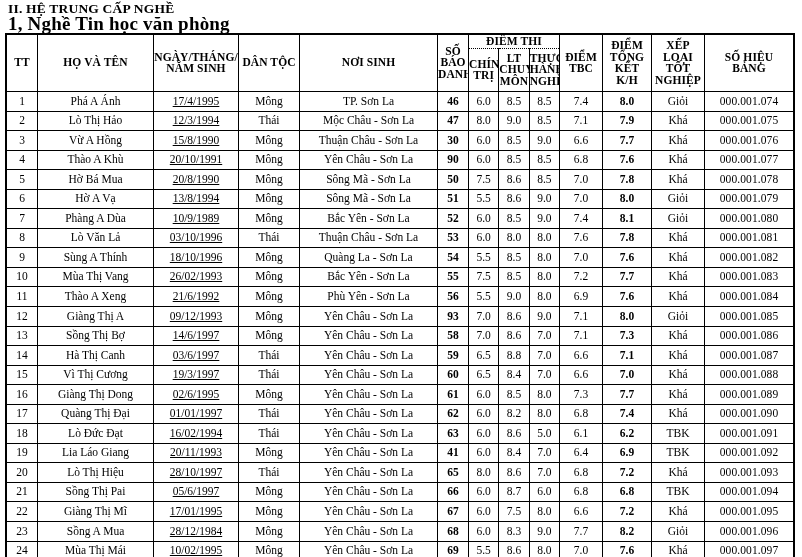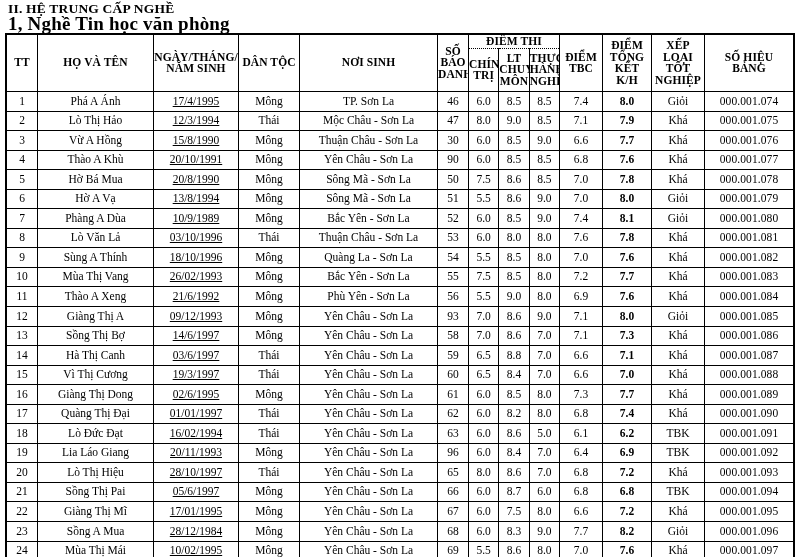--- a/index.html
+++ b/index.html
@@ -89,21 +89,21 @@
     padding: 0 2px;
   }
   tbody tr:first-child td { border-top: 1px solid #000; }
   tbody tr:last-child td { border-bottom: 1px solid #000; }
 
   td.c-tt { width: 30px; }
   td.c-name { width: 115px; text-align: left; padding-left: 5px; }
   td.c-dob { width: 84px; text-decoration: underline; }
   td.c-dantoc { width: 60px; }
   td.c-noisinh { width: 137px; }
-  td.c-sbd { width: 30px; font-weight: normal; }
+  td.c-sbd { width: 30px; font-weight: bold; }
   td.c-ct { width: 45px; }
   td.c-lt { width: 58px; }
   td.c-th { width: 53px; }
   td.c-tbc { width: 42px; }
   td.c-tong { width: 48px; font-weight: bold; }
   td.c-xep { width: 52px; }
   td.c-shb { width: 88px; text-align: center; letter-spacing: 0.1px; font-family: Liberation Serif, serif; }
 
   th.h-tt { width: 30px; }
   th.h-name { width: 115px; }
@@ -454,21 +454,21 @@
           <td class="c-tong">6.2</td>
           <td class="c-xep">TBK</td>
           <td class="c-shb">000.001.091</td>
         </tr>
         <tr>
           <td class="c-tt">19</td>
           <td class="c-name">Lia Láo Giang</td>
           <td class="c-dob">20/11/1993</td>
           <td class="c-dantoc">Mông</td>
           <td class="c-noisinh">Yên Châu - Sơn La</td>
-          <td class="c-sbd">96</td>
+          <td class="c-sbd">41</td>
           <td class="c-ct">6.0</td>
           <td class="c-lt">8.4</td>
           <td class="c-th">7.0</td>
           <td class="c-tbc">6.4</td>
           <td class="c-tong">6.9</td>
           <td class="c-xep">TBK</td>
           <td class="c-shb">000.001.092</td>
         </tr>
         <tr>
           <td class="c-tt">20</td>

